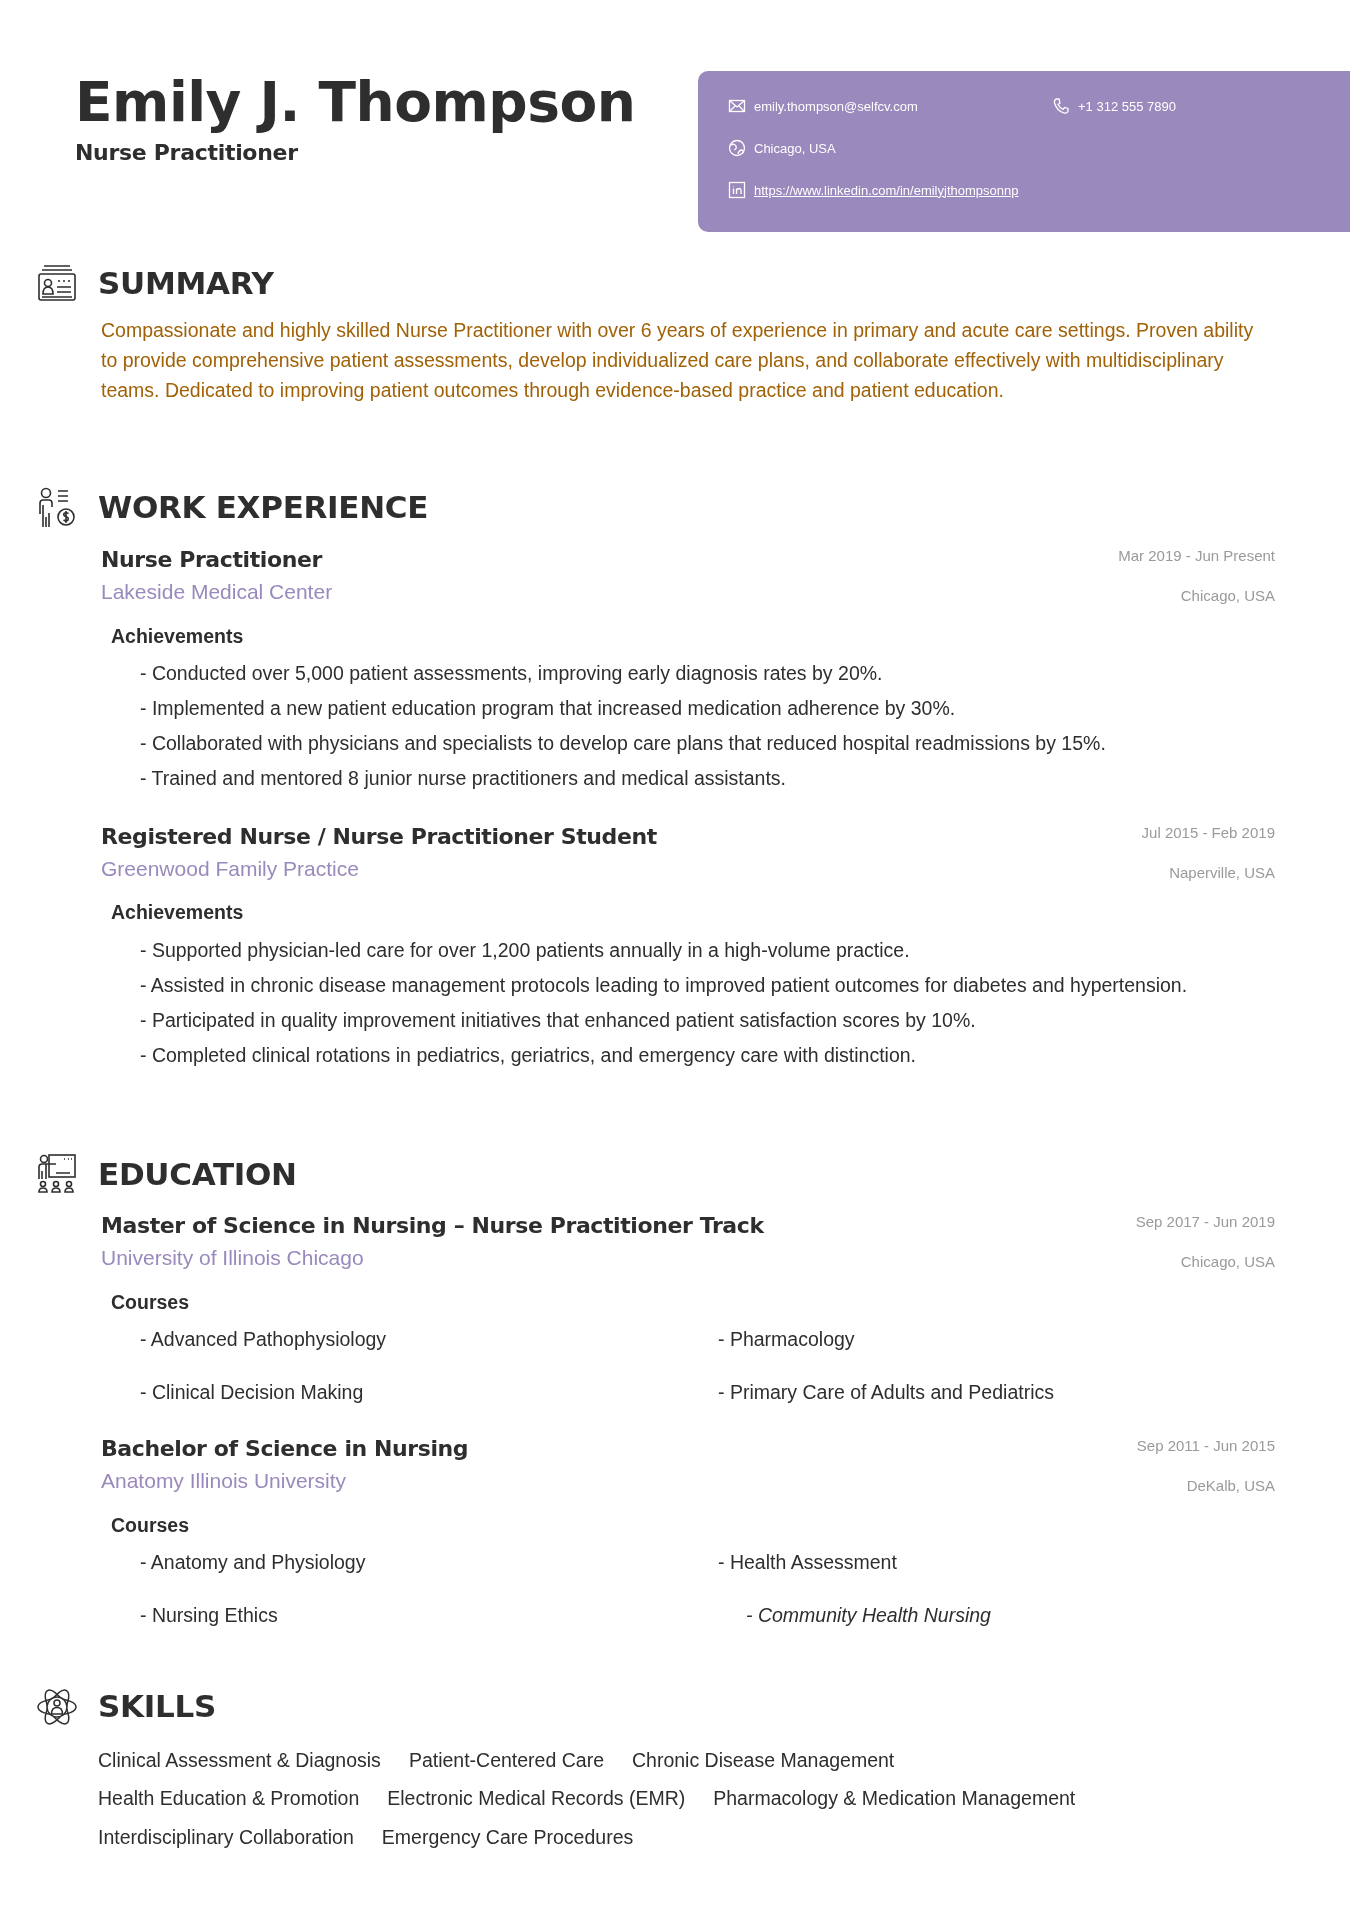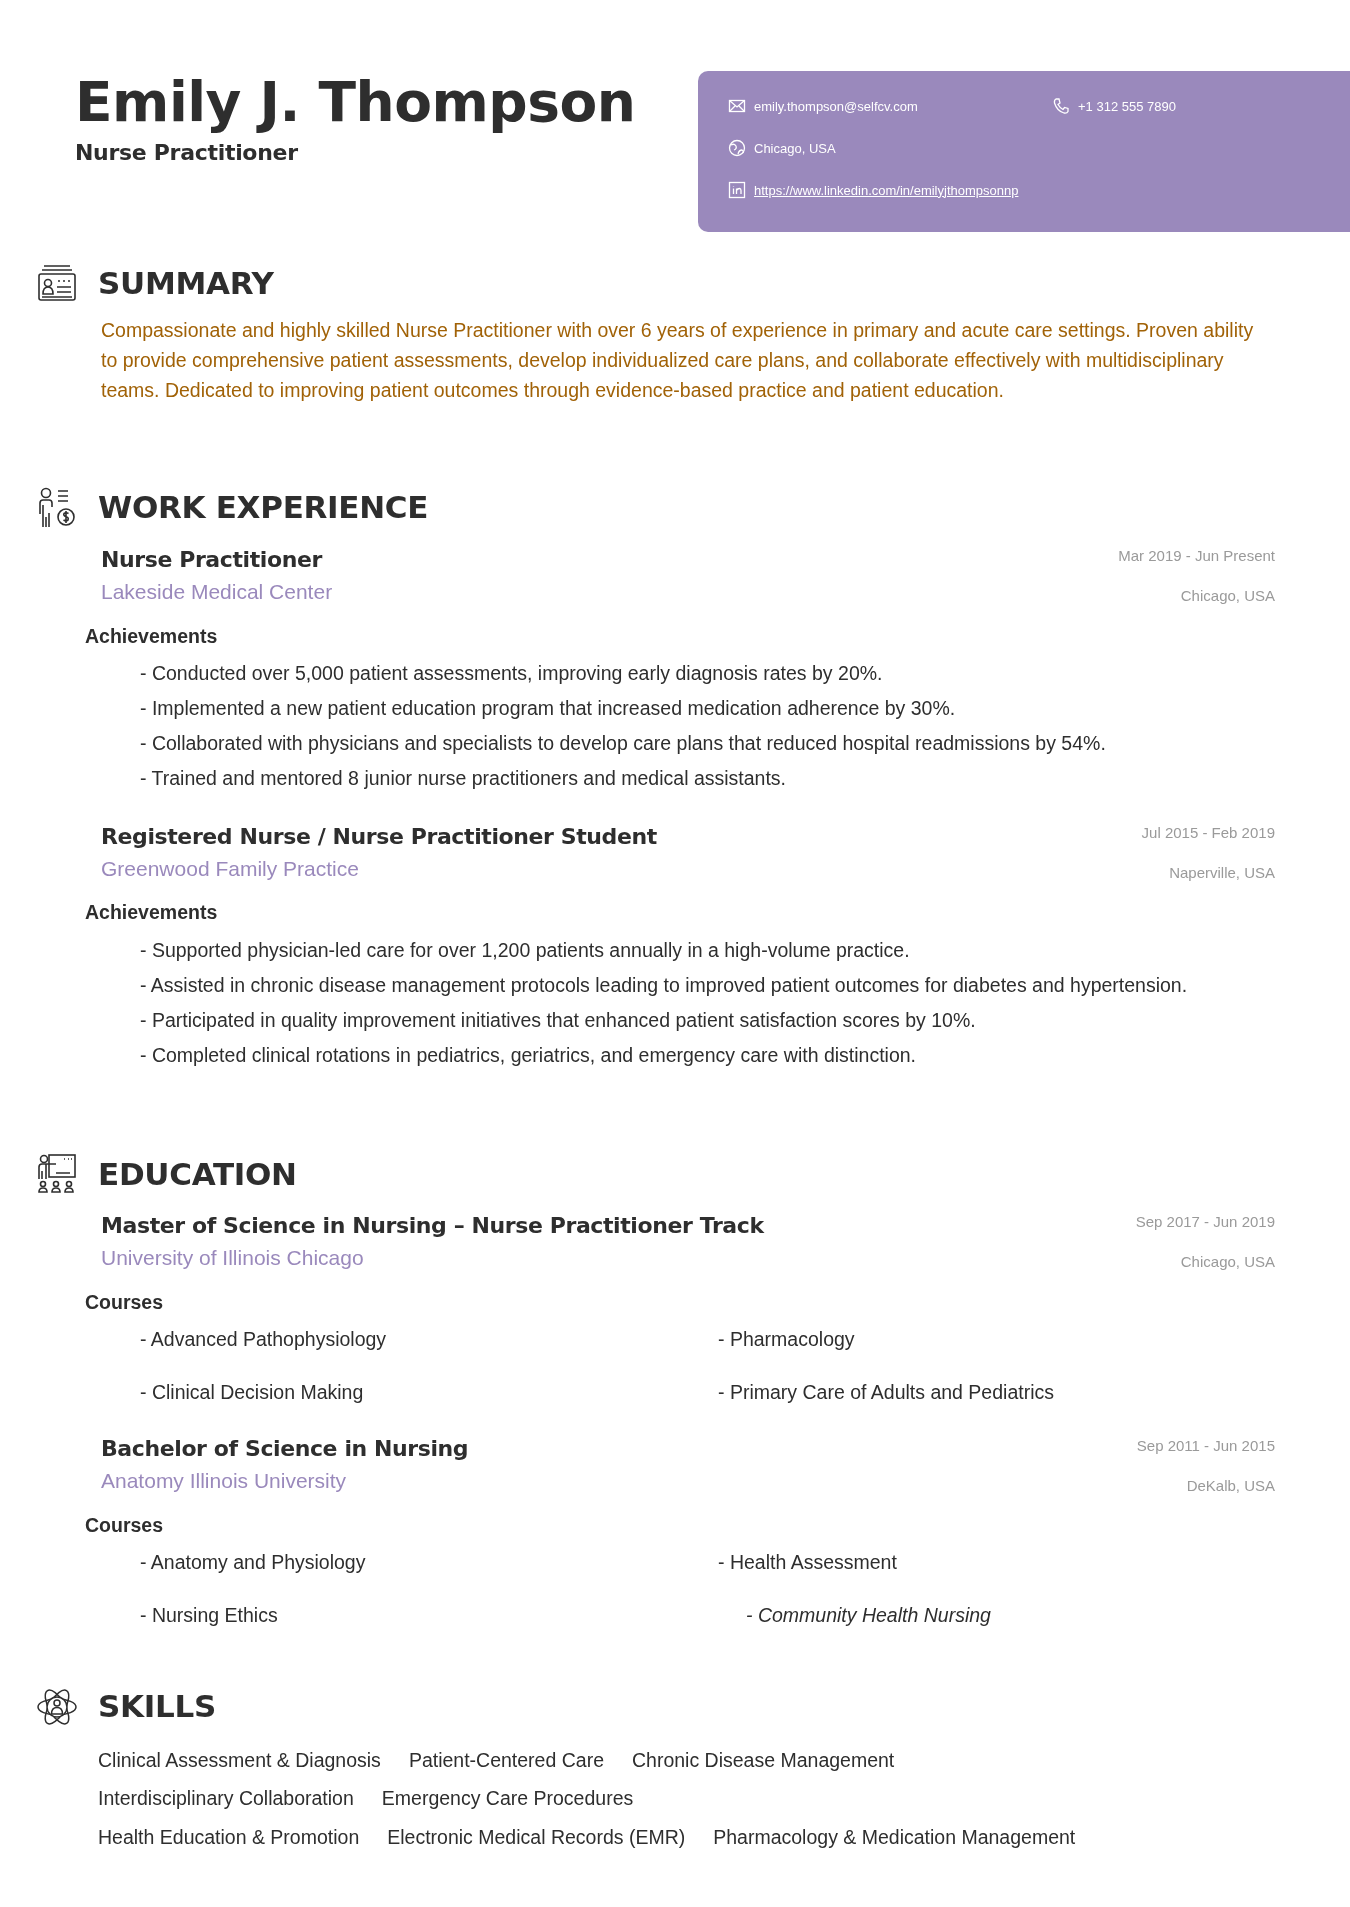--- a/index.html
+++ b/index.html
@@ -15,21 +15,21 @@
   .contact-row a, .contact-row .link { color: #ffffff; text-decoration: underline; }
 
   .section-icon { position: absolute; left: 36px; width: 42px; height: 42px; }
   .section-title { position: absolute; left: 98px; font-size: 31px; font-weight: 700; color: #2e2e2e; font-family: "DejaVu Sans", sans-serif; letter-spacing: -0.3px; }
 
   .summary-text { position: absolute; left: 101px; top: 315px; width: 1160px; font-size: 19.5px; line-height: 30px; color: #a16207; }
 
   .entry-title { position: absolute; left: 101px; font-size: 22px; font-weight: 700; color: #2e2e2e; font-family: "DejaVu Sans", sans-serif; letter-spacing: -0.4px; white-space: nowrap; }
   .entry-org { position: absolute; left: 101px; font-size: 21px; color: #9a89bc; white-space: nowrap; }
   .entry-date, .entry-loc { position: absolute; right: 75px; font-size: 15px; color: #9a9a9a; white-space: nowrap; text-align: right; }
-  .sub-label { position: absolute; left: 85px; font-size: 19.5px; font-weight: 600; color: #2e2e2e; }
+  .sub-label { position: absolute; left: 111px; font-size: 19.5px; font-weight: 600; color: #2e2e2e; }
   .bullets { position: absolute; left: 140px; width: 1130px; font-size: 19.5px; color: #2e2e2e; list-style: none; }
   .bullets li { line-height: 30px; margin-bottom: 5px; padding-left: 18px; text-indent: -18px; }
   .bullets li::before { content: "- "; }
 
   .course { position: absolute; font-size: 19.5px; color: #2e2e2e; white-space: nowrap; }
   .course::before { content: "- "; }
 
   .skills { position: absolute; left: 98px; top: 1741px; width: 1180px; font-size: 19.5px; color: #2e2e2e; }
   .skill-row { display: flex; gap: 28px; height: 38.5px; align-items: center; white-space: nowrap; }
 </style>
@@ -89,21 +89,21 @@
 <div class="section-title" style="top:489px;">WORK EXPERIENCE</div>
 
 <div class="entry-title" style="top:547px;">Nurse Practitioner</div>
 <div class="entry-date" style="top:547px;">Mar 2019 - Jun Present</div>
 <div class="entry-org" style="top:580px;">Lakeside Medical Center</div>
 <div class="entry-loc" style="top:587px;">Chicago, USA</div>
 <div class="sub-label" style="top:625px;">Achievements</div>
 <ul class="bullets" style="top:658px;">
   <li>Conducted over 5,000 patient assessments, improving early diagnosis rates by 20%.</li>
   <li>Implemented a new patient education program that increased medication adherence by 30%.</li>
-  <li>Collaborated with physicians and specialists to develop care plans that reduced hospital readmissions by 54%.</li>
+  <li>Collaborated with physicians and specialists to develop care plans that reduced hospital readmissions by 15%.</li>
   <li>Trained and mentored 8 junior nurse practitioners and medical assistants.</li>
 </ul>
 
 <div class="entry-title" style="top:824px;">Registered Nurse / Nurse Practitioner Student</div>
 <div class="entry-date" style="top:824px;">Jul 2015 - Feb 2019</div>
 <div class="entry-org" style="top:857px;">Greenwood Family Practice</div>
 <div class="entry-loc" style="top:864px;">Naperville, USA</div>
 <div class="sub-label" style="top:901px;">Achievements</div>
 <ul class="bullets" style="top:935px;">
   <li>Supported physician-led care for over 1,200 patients annually in a high-volume practice.</li>
@@ -156,21 +156,21 @@
 </svg>
 <div class="section-title" style="top:1688px;">SKILLS</div>
 
 <div class="skills">
   <div class="skill-row">
     <span>Clinical Assessment &amp; Diagnosis</span>
     <span>Patient-Centered Care</span>
     <span>Chronic Disease Management</span>
   </div>
   <div class="skill-row">
-    <span>Interdisciplinary Collaboration</span>
-    <span>Emergency Care Procedures</span>
-  </div>
-  <div class="skill-row">
     <span>Health Education &amp; Promotion</span>
     <span>Electronic Medical Records (EMR)</span>
     <span>Pharmacology &amp; Medication Management</span>
   </div>
+  <div class="skill-row">
+    <span>Interdisciplinary Collaboration</span>
+    <span>Emergency Care Procedures</span>
+  </div>
 </div>
 
 </body></html>

